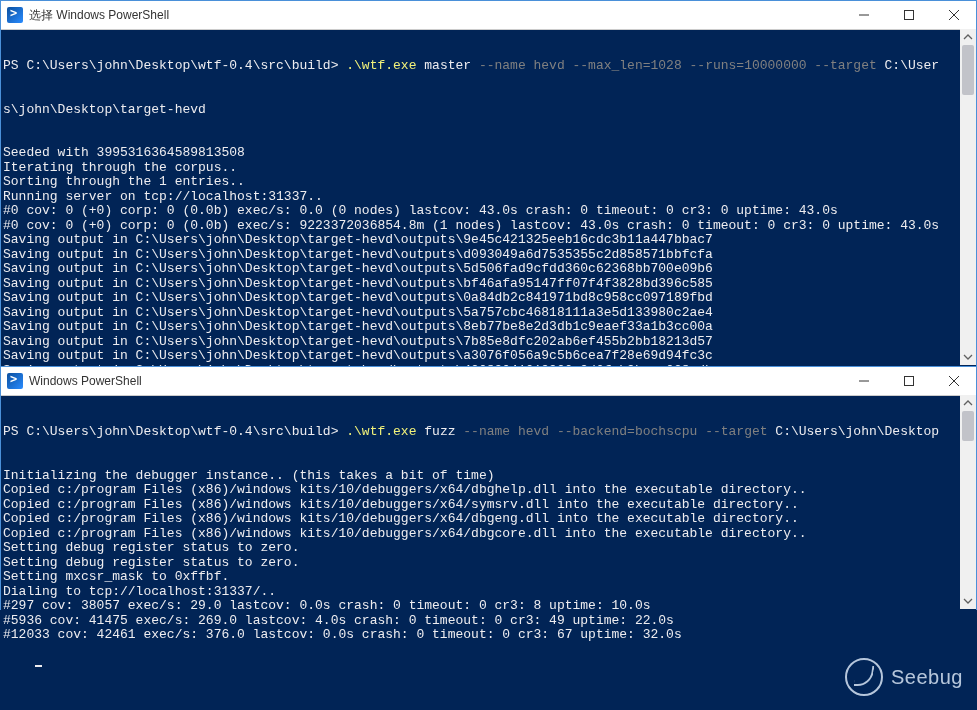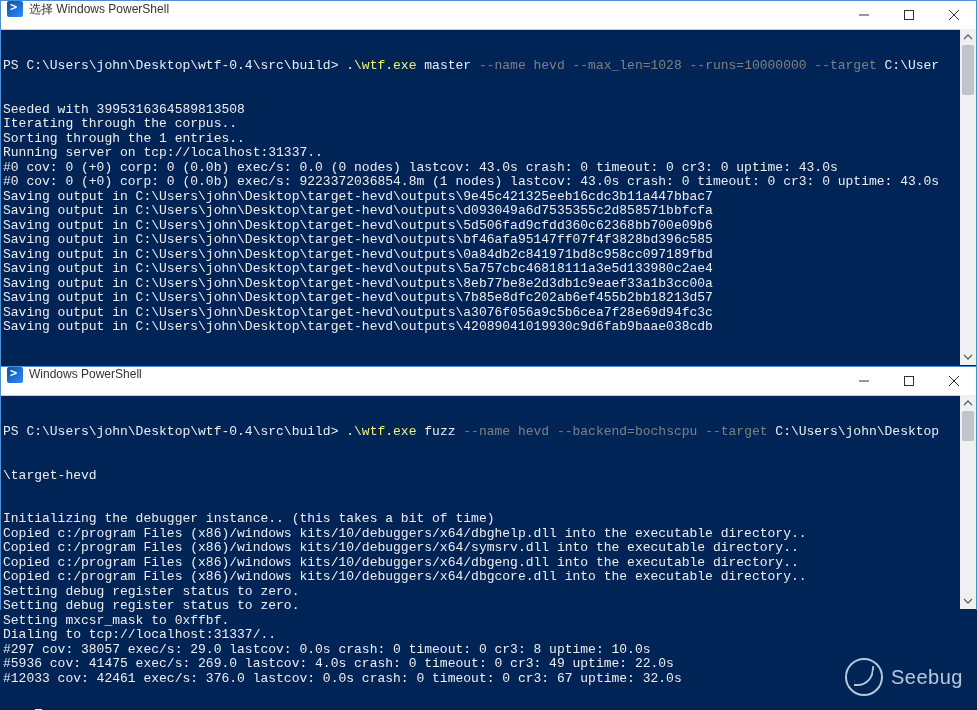--- a/index.html
+++ b/index.html
@@ -16,20 +16,21 @@
   .window {
     position: absolute;
     border: 1px solid #4a90d9;
     box-sizing: border-box;
     background: #012456;
   }
   .titlebar {
     height: 28px;
     background: #ffffff;
     display: flex;
+    align-items: center;
     border-bottom: 1px solid #ccc;
     position: relative;
     font-family: "Segoe UI", Tahoma, sans-serif;
     font-size: 12px;
     color: #333;
   }
   .titlebar .icon {
     width: 16px;
     height: 16px;
     margin: 0 6px 0 6px;
@@ -161,20 +162,21 @@
       <div class="winbtn">
         <svg viewBox="0 0 10 10">
             <line x1="0" y1="0" x2="10" y2="10" stroke="#333" stroke-width="1"></line>
             <line x1="10" y1="0" x2="0" y2="10" stroke="#333" stroke-width="1"></line>
           </svg>
       </div>
     </div>
   </div>
   <div class="terminal" style="height:435px;padding-right:16px;">
     <div class="line"><span>PS C:\Users\john\Desktop\wtf-0.4\src\build&gt; </span><span class="yellow">.\wtf.exe </span><span>master </span><span class="gray">--name hevd --max_len=1028 --runs=10000000 --target</span><span> C:\User</span></div>
+    <div class="line">s\john\Desktop\target-hevd</div>
     <div id="win1-lines"><div class="line">Seeded with 3995316364589813508</div><div class="line">Iterating through the corpus..</div><div class="line">Sorting through the 1 entries..</div><div class="line">Running server on tcp://localhost:31337..</div><div class="line">#0 cov: 0 (+0) corp: 0 (0.0b) exec/s: 0.0 (0 nodes) lastcov: 43.0s crash: 0 timeout: 0 cr3: 0 uptime: 43.0s</div><div class="line">#0 cov: 0 (+0) corp: 0 (0.0b) exec/s: 9223372036854.8m (1 nodes) lastcov: 43.0s crash: 0 timeout: 0 cr3: 0 uptime: 43.0s</div><div class="line"></div><div class="line">Saving output in C:\Users\john\Desktop\target-hevd\outputs\9e45c421325eeb16cdc3b11a447bbac7</div><div class="line">Saving output in C:\Users\john\Desktop\target-hevd\outputs\d093049a6d7535355c2d858571bbfcfa</div><div class="line">Saving output in C:\Users\john\Desktop\target-hevd\outputs\5d506fad9cfdd360c62368bb700e09b6</div><div class="line">Saving output in C:\Users\john\Desktop\target-hevd\outputs\bf46afa95147ff07f4f3828bd396c585</div><div class="line">Saving output in C:\Users\john\Desktop\target-hevd\outputs\0a84db2c841971bd8c958cc097189fbd</div><div class="line">Saving output in C:\Users\john\Desktop\target-hevd\outputs\5a757cbc46818111a3e5d133980c2ae4</div><div class="line">Saving output in C:\Users\john\Desktop\target-hevd\outputs\8eb77be8e2d3db1c9eaef33a1b3cc00a</div><div class="line">Saving output in C:\Users\john\Desktop\target-hevd\outputs\7b85e8dfc202ab6ef455b2bb18213d57</div><div class="line">Saving output in C:\Users\john\Desktop\target-hevd\outputs\a3076f056a9c5b6cea7f28e69d94fc3c</div><div class="line">Saving output in C:\Users\john\Desktop\target-hevd\outputs\42089041019930c9d6fab9baae038cdb</div></div>
   </div>
   <div class="scrollbar">
     <div class="sbbtn">
         <svg viewBox="0 0 10 10">
           <path d="M1 7 L5 3 L9 7" fill="none" stroke="#606060" stroke-width="1.3"></path>
         </svg>
       </div>
     <div class="sbtrack">
       <div class="sbthumb" style="top:0;height:50px;"></div>
@@ -205,21 +207,20 @@
       <div class="winbtn">
         <svg viewBox="0 0 10 10">
             <line x1="0" y1="0" x2="10" y2="10" stroke="#333" stroke-width="1"></line>
             <line x1="10" y1="0" x2="0" y2="10" stroke="#333" stroke-width="1"></line>
           </svg>
       </div>
     </div>
   </div>
   <div class="terminal" style="height:315px;padding-right:16px;">
     <div class="line"><span>PS C:\Users\john\Desktop\wtf-0.4\src\build&gt; </span><span class="yellow">.\wtf.exe </span><span>fuzz </span><span class="gray">--name hevd --backend=bochscpu --target</span><span> C:\Users\john\Desktop</span></div>
-    <div class="line">\target-hevd</div>
     <div id="win2-lines"><div class="line">Initializing the debugger instance.. (this takes a bit of time)</div><div class="line">Copied c:/program Files (x86)/windows kits/10/debuggers/x64/dbghelp.dll into the executable directory..</div><div class="line">Copied c:/program Files (x86)/windows kits/10/debuggers/x64/symsrv.dll into the executable directory..</div><div class="line">Copied c:/program Files (x86)/windows kits/10/debuggers/x64/dbgeng.dll into the executable directory..</div><div class="line">Copied c:/program Files (x86)/windows kits/10/debuggers/x64/dbgcore.dll into the executable directory..</div><div class="line">Setting debug register status to zero.</div><div class="line">Setting debug register status to zero.</div><div class="line">Setting mxcsr_mask to 0xffbf.</div><div class="line">Dialing to tcp://localhost:31337/..</div><div class="line">#297 cov: 38057 exec/s: 29.0 lastcov: 0.0s crash: 0 timeout: 0 cr3: 8 uptime: 10.0s</div><div class="line">#5936 cov: 41475 exec/s: 269.0 lastcov: 4.0s crash: 0 timeout: 0 cr3: 49 uptime: 22.0s</div><div class="line">#12033 cov: 42461 exec/s: 376.0 lastcov: 0.0s crash: 0 timeout: 0 cr3: 67 uptime: 32.0s</div></div>
     <span class="cursor"></span>
   </div>
   <div class="scrollbar">
     <div class="sbbtn">
         <svg viewBox="0 0 10 10">
           <path d="M1 7 L5 3 L9 7" fill="none" stroke="#606060" stroke-width="1.3"></path>
         </svg>
       </div>
     <div class="sbtrack">

